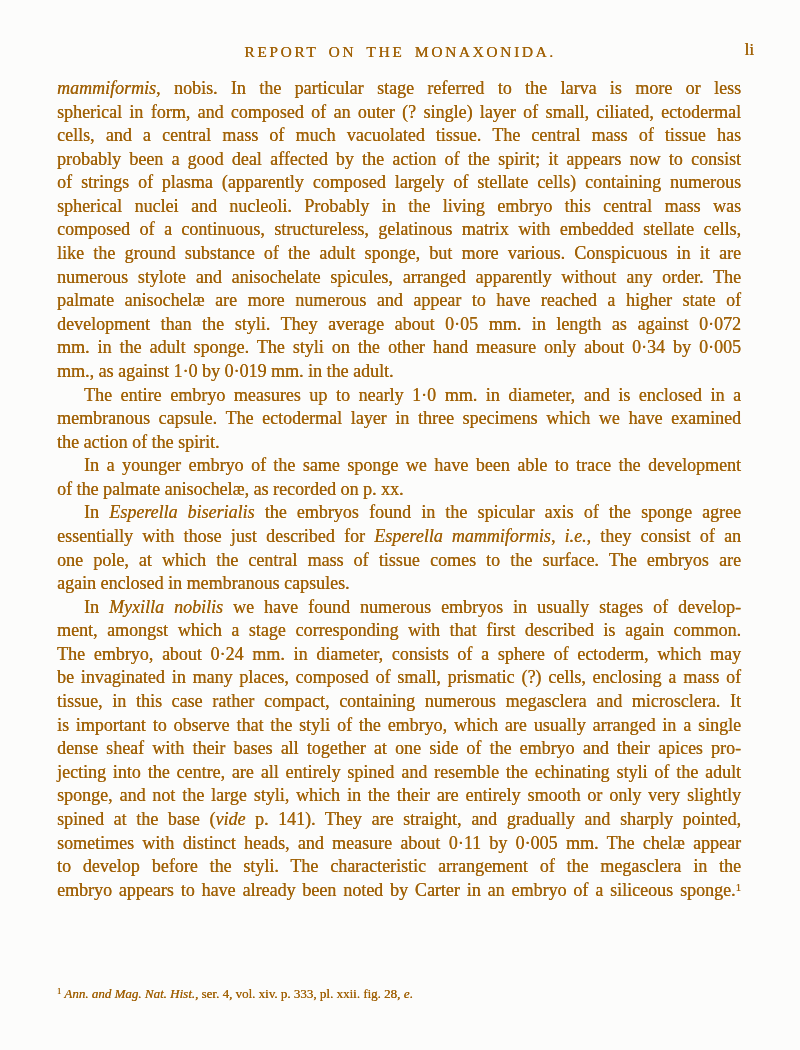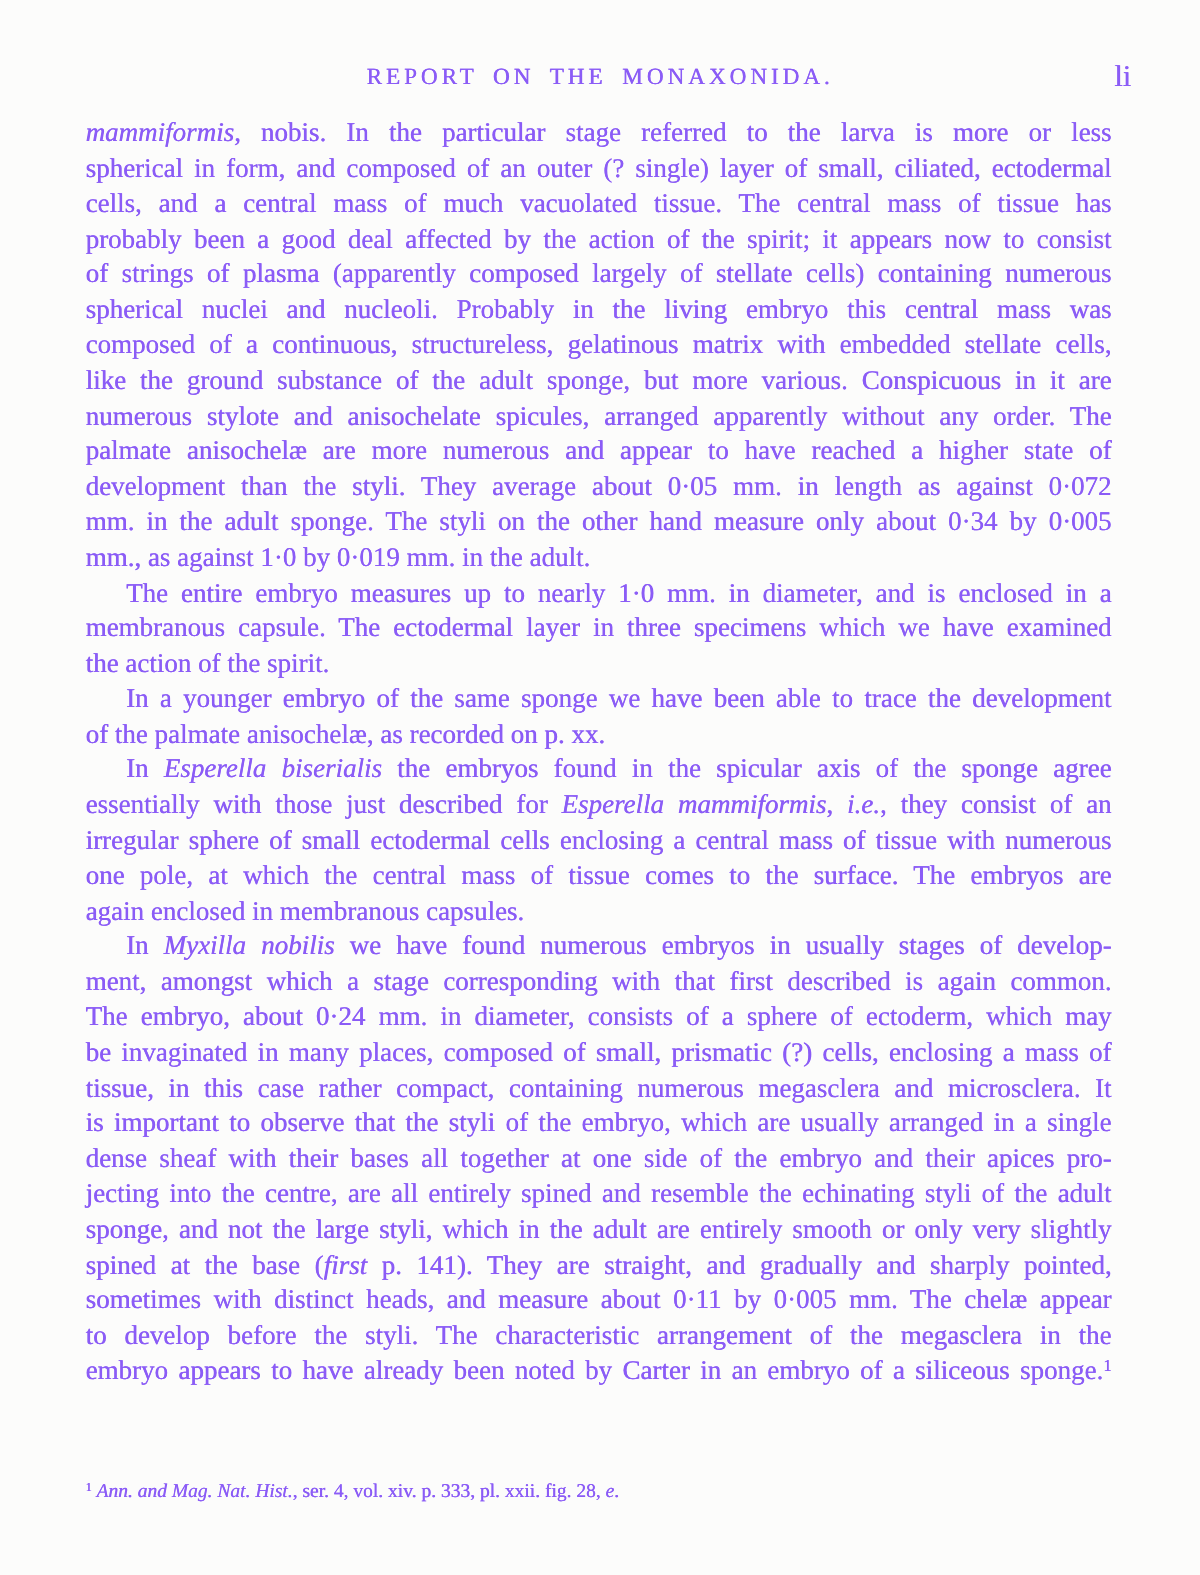--- a/index.html
+++ b/index.html
@@ -2,41 +2,41 @@
 <html><head>
 <meta charset="utf-8">
 <style>
   html, body { margin: 0; padding: 0; background: #ffffff; }
   .page {
     position: relative;
     width: 800px;
     height: 1050px;
     background: #fcfcfb;
     font-family: "Liberation Serif", "DejaVu Serif", serif;
-    color: #8b5cf6;
+    color: #a16207;
     overflow: hidden;
     text-shadow: 0.25px 0 0 currentColor;
   }
   .running-header {
     position: absolute;
     top: 43px;
     left: 0;
     width: 100%;
     text-align: center;
   }
   .header-title {
     font-size: 15.5px;
     letter-spacing: 2.6px;
     word-spacing: 4px;
   }
   .page-number {
     position: absolute;
     top: 40px;
     right: 46px;
-    font-size: 20px;
+    font-size: 17px;
   }
   .body-text {
     position: absolute;
     top: 77px;
     left: 57px;
     width: 684px;
     font-size: 18px;
     line-height: 23.58px;
   }
   .line {
@@ -91,35 +91,34 @@
         <div class="line"><span>membranous capsule. The ectodermal layer in three specimens which we have examined</span></div>
         <div class="line end"><span>the action of the spirit.</span></div>
       </div>
       <div class="paragraph">
         <div class="line ind"><span>In a younger embryo of the same sponge we have been able to trace the development</span></div>
         <div class="line end"><span>of the palmate anisochelæ, as recorded on p. xx.</span></div>
       </div>
       <div class="paragraph">
         <div class="line ind"><span>In </span><span class="it">Esperella biserialis</span><span> the embryos found in the spicular axis of the sponge agree</span></div>
         <div class="line"><span>essentially with those just described for </span><span class="it">Esperella mammiformis</span><span>, </span><span class="it">i.e.</span><span>, they consist of an</span></div>
-        <div class="line"><span>irregular sphere of small ectodermal cells enclosing a central mass of tissue with numerous</span></div>
         <div class="line"><span>one pole, at which the central mass of tissue comes to the surface. The embryos are</span></div>
         <div class="line end"><span>again enclosed in membranous capsules.</span></div>
       </div>
       <div class="paragraph">
         <div class="line ind"><span>In </span><span class="it">Myxilla nobilis</span><span> we have found numerous embryos in usually stages of develop-</span></div>
         <div class="line"><span>ment, amongst which a stage corresponding with that first described is again common.</span></div>
         <div class="line"><span>The embryo, about 0·24 mm. in diameter, consists of a sphere of ectoderm, which may</span></div>
         <div class="line"><span>be invaginated in many places, composed of small, prismatic (?) cells, enclosing a mass of</span></div>
         <div class="line"><span>tissue, in this case rather compact, containing numerous megasclera and microsclera. It</span></div>
         <div class="line"><span>is important to observe that the styli of the embryo, which are usually arranged in a single</span></div>
         <div class="line"><span>dense sheaf with their bases all together at one side of the embryo and their apices pro-</span></div>
         <div class="line"><span>jecting into the centre, are all entirely spined and resemble the echinating styli of the adult</span></div>
-        <div class="line"><span>sponge, and not the large styli, which in the adult are entirely smooth or only very slightly</span></div>
-        <div class="line"><span>spined at the base (</span><span class="it">first</span><span> p. 141). They are straight, and gradually and sharply pointed,</span></div>
+        <div class="line"><span>sponge, and not the large styli, which in the their are entirely smooth or only very slightly</span></div>
+        <div class="line"><span>spined at the base (</span><span class="it">vide</span><span> p. 141). They are straight, and gradually and sharply pointed,</span></div>
         <div class="line"><span>sometimes with distinct heads, and measure about 0·11 by 0·005 mm. The chelæ appear</span></div>
         <div class="line"><span>to develop before the styli. The characteristic arrangement of the megasclera in the</span></div>
         <div class="line"><span>embryo appears to have already been noted by Carter in an embryo of a siliceous sponge.</span><sup class="fn">1</sup></div>
       </div>
     </div>
 
   <div class="footnote"><sup class="fn">1</sup><span> </span><span class="it">Ann. and Mag. Nat. Hist.</span><span>, ser. 4, vol. xiv. p. 333, pl. xxii. fig. 28, </span><span class="it">e</span><span>.</span></div>
 </div>
 
 </body></html>

